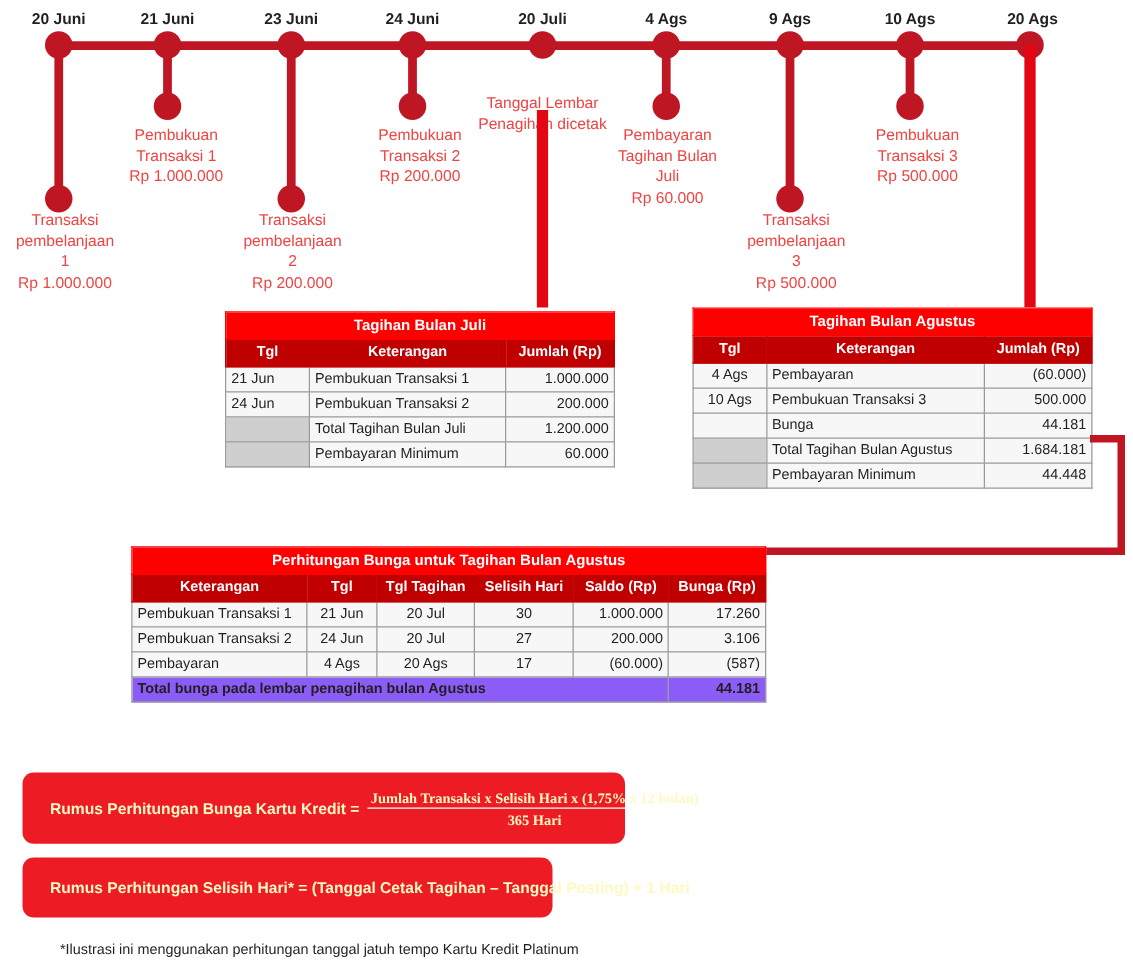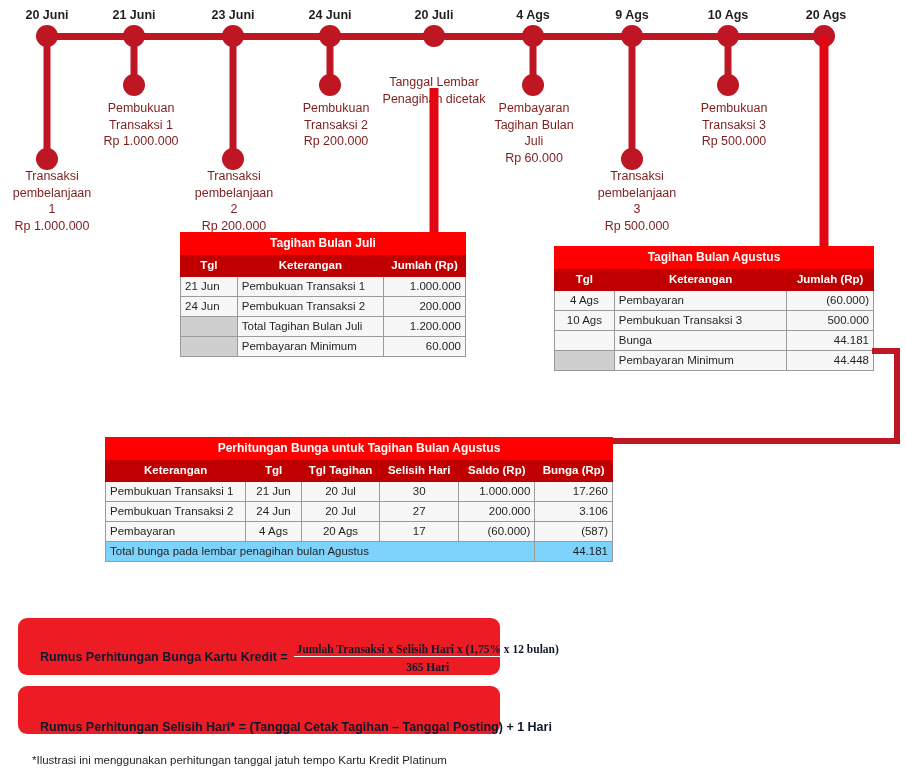--- a/index.html
+++ b/index.html
@@ -25,21 +25,21 @@
     transform:translateX(-50%);
   }
   .tl-dot{
     position:absolute;width:22px;height:22px;border-radius:50%;
     background:#BE1622;transform:translateX(-50%);
   }
   .tl-stem{
     position:absolute;width:7px;background:#BE1622;transform:translateX(-50%);
   }
   .tl-text{
-    position:absolute;font-size:12.5px;line-height:16.5px;color:#7f1d1d;
+    position:absolute;font-size:12.5px;line-height:16.5px;color:#ef4444;
     text-align:center;transform:translateX(-50%);white-space:nowrap;
   }
   .tl-thick{
     position:absolute;width:9px;background:#E30613;transform:translateX(-50%);
   }
 
   
   .tbl{
     position:absolute;
     border-collapse:collapse;
@@ -61,32 +61,32 @@
     border-color:#FE0000;
   }
   .tbl .hdr td{
     background:#C00000;color:#ffffff;font-weight:bold;
     text-align:center;font-size:11.5px;padding:3px 4px;
     border-color:#C00000;
   }
   .c-center{text-align:center;}
   .c-right{text-align:right;}
   .c-left{text-align:left;}
-  .row-grey td{background:#7dd3fc;}
+  .row-grey td{background:#8b5cf6;font-weight:bold;}
   .cell-grey{background:#CFCFCF;}
   .cell-white{background:#F7F7F7;}
 
   
   .conn{position:absolute;background:#BE1622;}
 
   
   .fbox{
     position:absolute;background:#ED1C24;border-radius:9px;
-    color:#0f172a;font-weight:bold;
-    display:flex;align-items:flex-end;
+    color:#fef9c3;font-weight:bold;
+    display:flex;align-items:center;
   }
   .fbox-inner{display:flex;align-items:center;padding-left:22px;}
   .fbox-lbl{font-size:12.5px;white-space:nowrap;}
   .frac{display:inline-block;text-align:center;margin-left:6px;
         font-family:"Liberation Serif", serif;}
   .frac .num{font-size:11.5px;font-weight:bold;padding:0 3px 1px 3px;
              border-bottom:1.6px solid #ffffff;white-space:nowrap;}
   .frac .den{font-size:11.5px;font-weight:bold;padding-top:2px;}
 
   .footnote{
@@ -199,21 +199,21 @@
       </div>
     </div>
 
     <div>
       <div class="tl-label" style="left:826px;top:8px;">20 Ags</div>
       <div class="tl-dot" style="left:824px;top:25px;"></div>
       <div class="tl-thick" style="left:824px;top:36px;height:210px;"></div>
     </div>
   </div>
 
-  <table class="tbl" style="left:180px;top:232px;width:286px;">
+  <table class="tbl" style="left:180px;top:249px;width:312px;">
     <tbody>
       <tr class="title-bar">
         <td colspan="3">Tagihan Bulan Juli</td>
       </tr>
       <tr class="hdr">
         <td style="width:58px;">Tgl</td>
         <td style="width:148px;">Keterangan</td>
         <td style="width:78px;">Jumlah (Rp)</td>
       </tr>
       <tr>
@@ -256,20 +256,25 @@
       </tr>
       <tr>
         <td class="c-center cell-white">10 Ags</td>
         <td class="c-left cell-white">Pembukuan Transaksi 3</td>
         <td class="c-right cell-white">500.000</td>
       </tr>
       <tr>
         <td class="c-center cell-white"></td>
         <td class="c-left cell-white">Bunga</td>
         <td class="c-right cell-white">44.181</td>
+      </tr>
+      <tr>
+        <td class="c-center cell-grey"></td>
+        <td class="c-left cell-white">Total Tagihan Bulan Agustus</td>
+        <td class="c-right cell-white">1.684.181</td>
       </tr>
       <tr>
         <td class="c-center cell-grey"></td>
         <td class="c-left cell-white">Pembayaran Minimum</td>
         <td class="c-right cell-white">44.448</td>
       </tr>
     </tbody>
   </table>
 
   <div>
@@ -325,21 +330,21 @@
   <div class="fbox" style="left:18px;top:618px;width:482px;height:57px;">
     <div class="fbox-inner">
       <span class="fbox-lbl">Rumus Perhitungan Bunga Kartu Kredit =</span>
       <span class="frac">
         <span class="num">Jumlah Transaksi x Selisih Hari x (1,75% x 12 bulan)</span>
         <span class="den">365 Hari</span>
       </span>
     </div>
   </div>
 
-  <div class="fbox" style="left:18px;top:686px;width:482px;height:48px;">
+  <div class="fbox" style="left:18px;top:686px;width:424px;height:48px;">
     <div class="fbox-inner">
       <span class="fbox-lbl">Rumus Perhitungan Selisih Hari* = (Tanggal Cetak Tagihan – Tanggal Posting) + 1 Hari</span>
     </div>
   </div>
 
-  <div class="footnote" style="left:32px;top:754px;">*Ilustrasi ini menggunakan perhitungan tanggal jatuh tempo Kartu Kredit Platinum</div>
+  <div class="footnote" style="left:48px;top:754px;">*Ilustrasi ini menggunakan perhitungan tanggal jatuh tempo Kartu Kredit Platinum</div>
 
 </div>
 
 </body></html>

